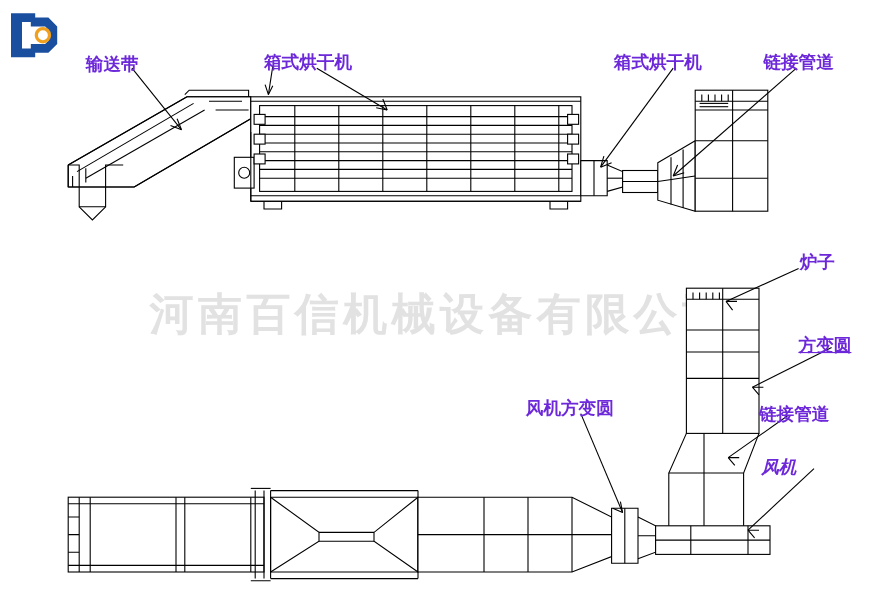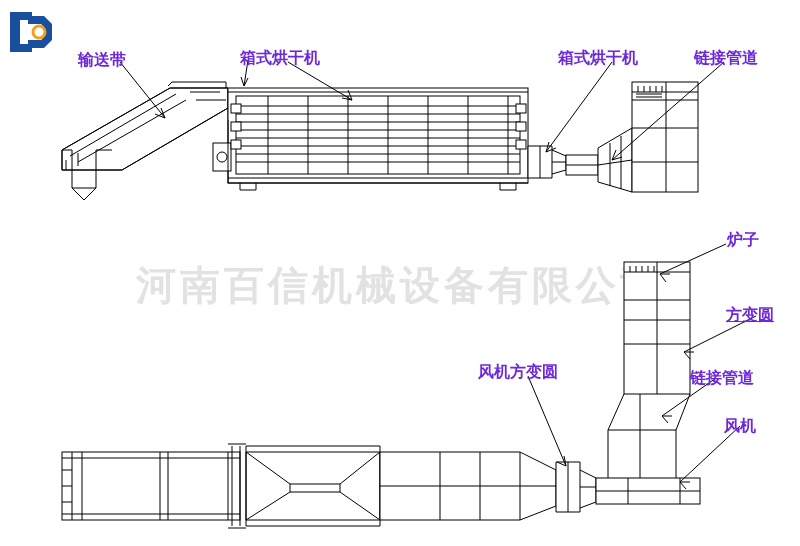--- a/index.html
+++ b/index.html
@@ -301,15 +301,15 @@
   </svg>
 
   <div class="label" style="left:78px; top:52px;">输送带</div>
   <div class="label" style="left:240px; top:50px;text-align:center;">箱式烘干机</div>
   <div class="label" style="left:558px; top:50px;">箱式烘干机</div>
   <div class="label" style="left:694px; top:50px;">链接管道</div>
   <div class="label" style="left:712px; top:232px;margin-left:15px;">炉子</div>
   <div class="label" style="left:726px; top:307px;text-decoration:underline;">方变圆</div>
   <div class="label" style="left:478px; top:364px;text-align:center;">风机方变圆</div>
   <div class="label" style="left:690px; top:370px;">链接管道</div>
-  <div class="label" style="left:724px; top:418px;">风机</div>
+  <div class="label" style="left:692px; top:418px;font-style:italic;">风机</div>
 
 </div>
 
 </body></html>

